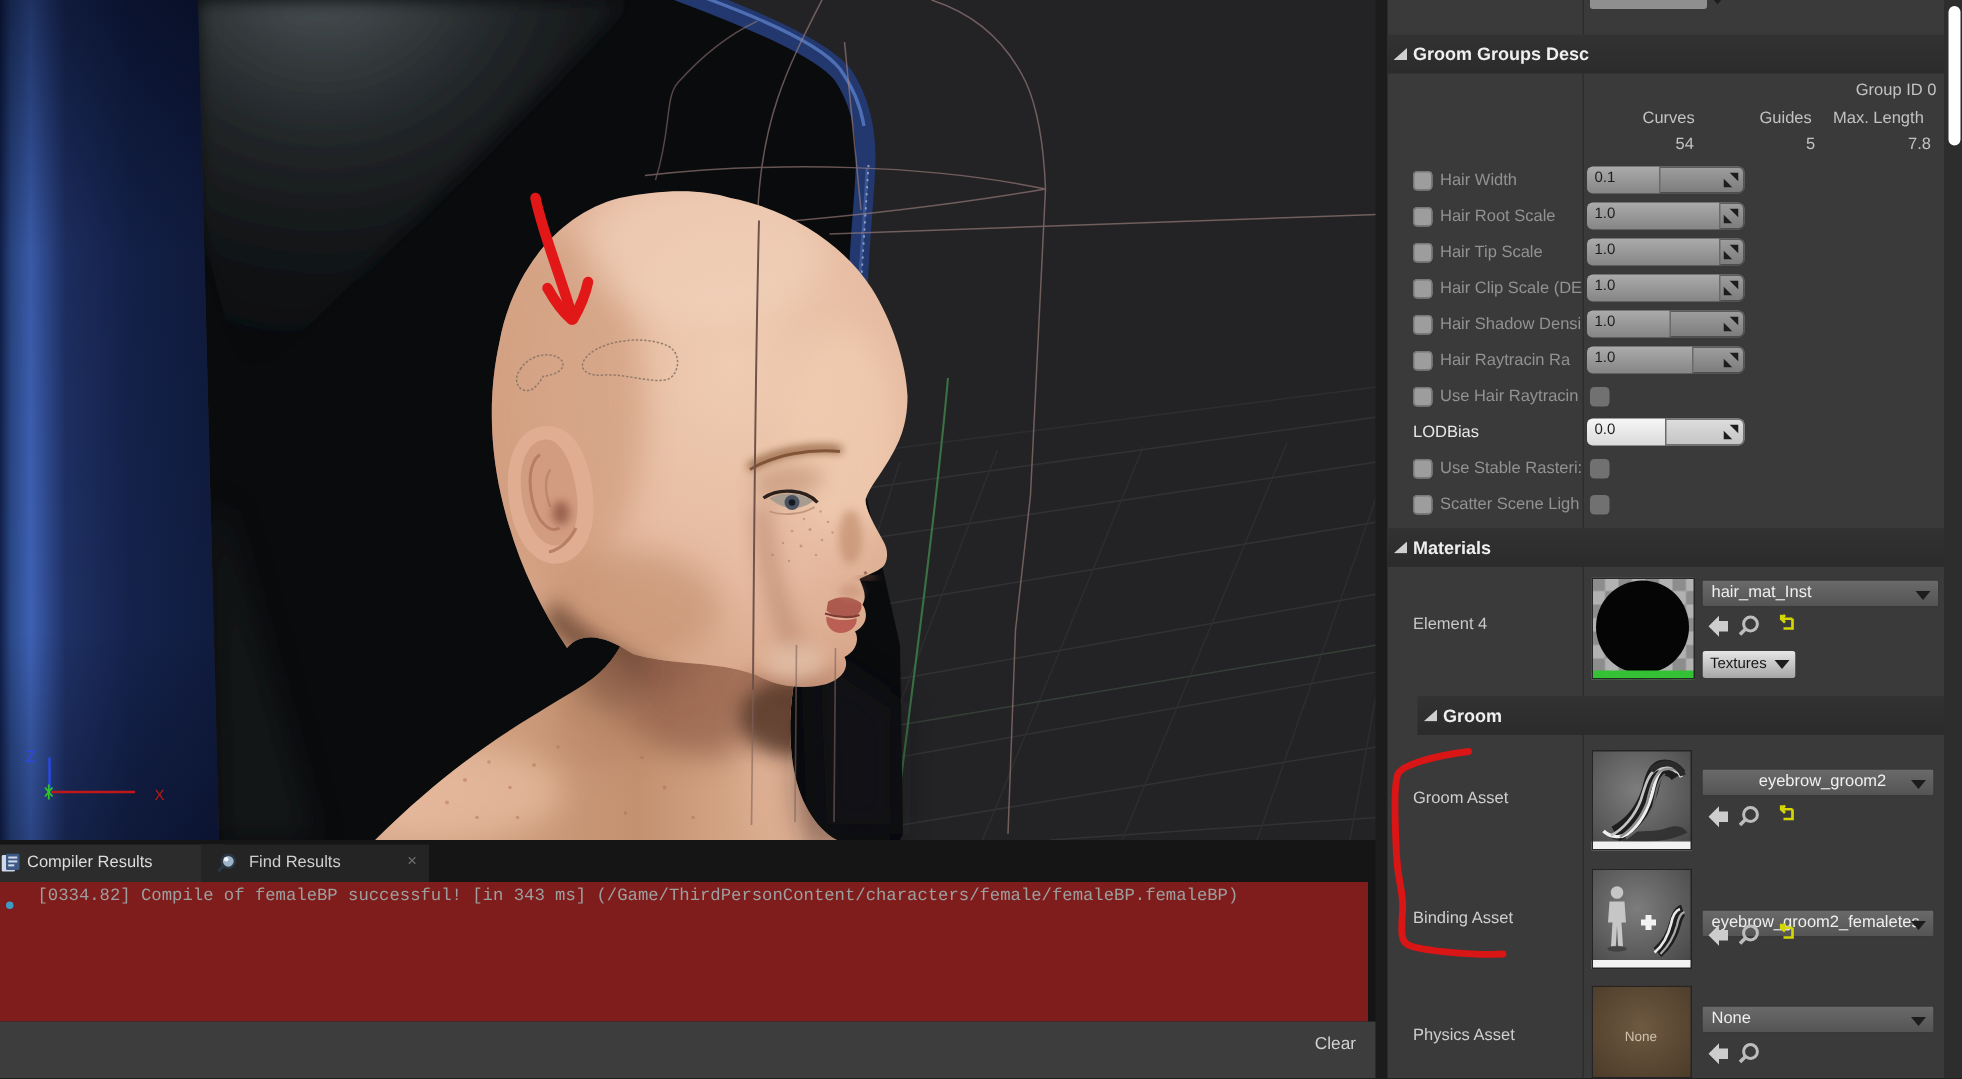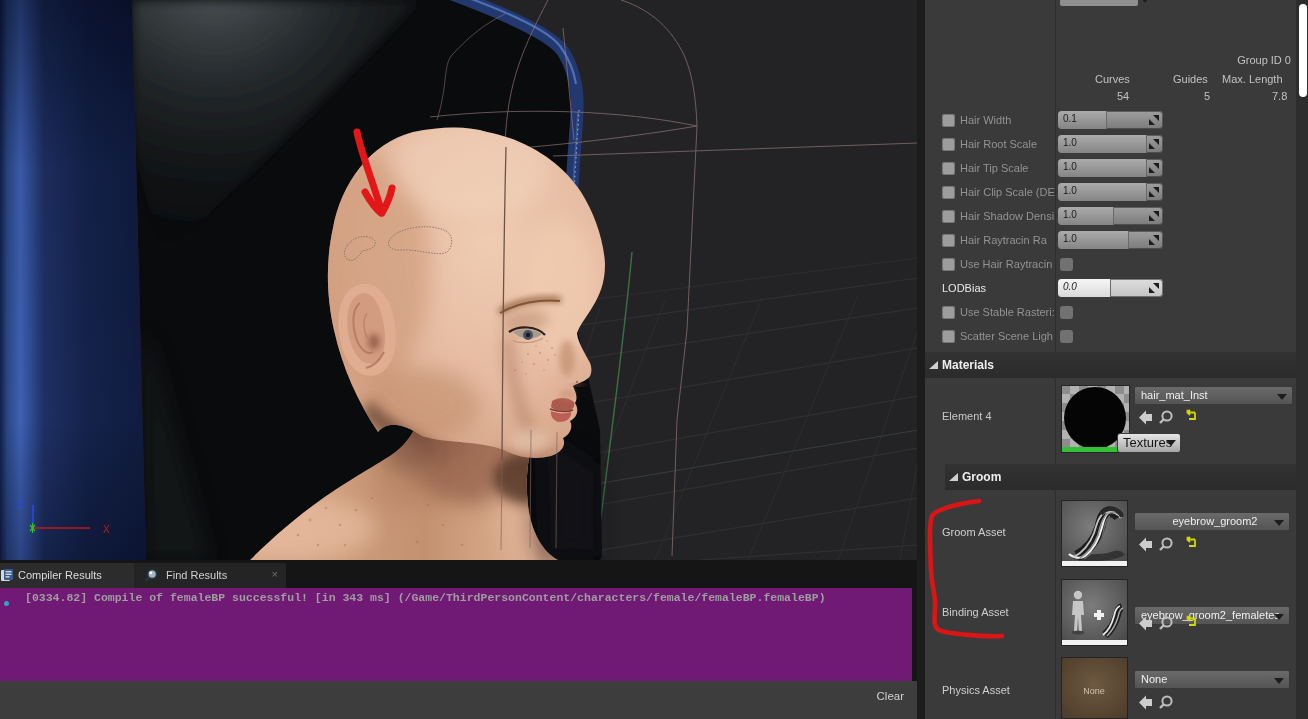--- a/index.html
+++ b/index.html
@@ -26,21 +26,21 @@
   .spin svg{position:absolute;right:4px;top:4px;}
   .combo{position:absolute;height:19px;background:linear-gradient(#6a6a6a,#545454);
          border:1px solid #393939;border-radius:2px;box-sizing:border-box;
          color:#efefef;font-size:11px;line-height:17px;padding-left:6px;white-space:nowrap;overflow:hidden;}
   .combo .car{position:absolute;right:5px;top:7px;width:0;height:0;
         border-left:5px solid transparent;border-right:5px solid transparent;border-top:6px solid #1d1d1d;}
   .vline{position:absolute;left:130px;top:0;width:1px;height:719px;background:#2e2e2e;}
   
   #bottom{left:0;top:560px;width:917px;height:159px;background:#151516;}
   .tab{position:absolute;top:3px;height:25px;font-size:11px;color:#dcdcdc;}
-  #log{position:absolute;left:0;top:28px;width:912px;height:93px;background:#701a75;font-weight:bold;}
+  #log{position:absolute;left:0;top:28px;width:912px;height:93px;background:#7f1d1d;}
   #foot{position:absolute;left:0;top:121px;width:917px;height:38px;background:#3d3d3d;}
   .mono{font-family:"Liberation Mono",monospace;}
 </style>
 </head>
 <body>
 <div id="stage">
 
   <svg id="vp" class="abs" style="left:0;top:0" width="918" height="560" viewBox="0 0 918 560">
     <defs>
       <linearGradient id="wallg" x1="0" y1="0" x2="1" y2="0">
@@ -258,20 +258,24 @@
     </g>
   </svg>
 
   <div id="pborder" class="abs"></div>
   <div id="panel" class="abs">
     <div class="vline"></div>
 
     <div class="abs" style="left:135px;top:-8px;width:78px;height:14px;background:#8f8f8f;border-radius:2px;"></div>
     <div class="abs" style="left:216px;top:-2px;width:0;height:0;border-left:4px solid transparent;border-right:4px solid transparent;border-top:5px solid #1d1d1d;"></div>
 
+    <div class="cat" style="top:23px;">
+        <span class="tri"></span>
+        <span class="ct">Groom Groups Desc</span>
+      </div>
     <div class="abs" style="top:54px;right:17px;font-size:11px;color:#c2c2c2;">Group ID 0</div>
     <div class="abs" style="top:73px;left:0;width:371px;font-size:11px;color:#c2c2c2;">
       <span class="abs" style="left:170px;">Curves</span>
       <span class="abs" style="left:248px;">Guides</span>
       <span class="abs" style="left:297px;">Max. Length</span>
       <span class="abs" style="left:192px;top:17px;">54</span>
       <span class="abs" style="left:279px;top:17px;">5</span>
       <span class="abs" style="left:347px;top:17px;">7.8</span>
     </div>
 
@@ -326,21 +330,21 @@
         <div class="fill" style="width:70px"></div>
         <span class="tx">1.0</span>
         <svg width="10" height="10">
           <path d="M4,0 H10 V6 Z M0,4 V10 H6 Z" fill="#1d1d1d"></path>
         </svg>
       </div>
     <div class="cb" style="top:258px"></div>
       <div class="lbl" style="top:258px;left:35px;">Use Hair Raytracin</div>
     <div class="cbv" style="top:258px"></div>
     <div class="lblw" style="top:282px;">LODBias</div>
-    <div class="spin" style="top:279px;background:linear-gradient(#dedede,#c4c4c4);font-style:italic;">
+    <div class="spin" style="top:279px;background:linear-gradient(#dedede,#c4c4c4);">
         <div class="fill" style="width:52px;background:linear-gradient(#f6f6f6,#dadada);"></div>
         <span class="tx">0.0</span>
         <svg width="10" height="10">
           <path d="M4,0 H10 V6 Z M0,4 V10 H6 Z" fill="#1d1d1d"></path>
         </svg>
       </div>
     <div class="cb" style="top:306px"></div>
       <div class="lbl" style="top:306px;left:35px;">Use Stable Rasteri:</div>
     <div class="cbv" style="top:306px"></div>
     <div class="cb" style="top:330px"></div>
@@ -368,22 +372,22 @@
     <div class="combo" style="left:209px;top:386px;width:159px;">hair_mat_Inst<span class="car"></span></div>
     <svg class="abs" style="left:213px;top:409px" width="62" height="17" viewBox="0 0 62 17">
       <path d="M14,5 L8,5 L8,1.5 L1,8.5 L8,15.5 L8,12 L14,12 Z" fill="#cdcdcd"></path>
       <circle cx="29" cy="7" r="4.6" fill="none" stroke="#bdbdbd" stroke-width="2"></circle>
       <line x1="25.5" y1="10.5" x2="22" y2="14" stroke="#bdbdbd" stroke-width="2.4"></line>
       <g stroke="#d3d600" stroke-width="1.8" fill="none">
           <path d="M57,3.5 L49.5,3.5 L49.5,0.8 M49.5,3.5 L52,1 M49.5,3.5 L52,6"></path>
           <path d="M57,3.5 L57,10 L51,10"></path>
         </g>
     </svg>
-    <div class="abs" style="left:192px;top:433px;width:64px;height:20px;background:linear-gradient(#e6e6e6,#a6a6a6);
-         border:1px solid #3a3a3a;border-radius:3px;box-sizing:border-box;font-size:13px;color:#151515;line-height:18px;padding-left:5px;">Textures
+    <div class="abs" style="left:209px;top:433px;width:64px;height:20px;background:linear-gradient(#e6e6e6,#a6a6a6);
+         border:1px solid #3a3a3a;border-radius:3px;box-sizing:border-box;font-size:10px;color:#151515;line-height:18px;padding-left:5px;">Textures
       <span style="position:absolute;right:4px;top:6px;width:0;height:0;border-left:5px solid transparent;border-right:5px solid transparent;border-top:6px solid #1d1d1d;"></span></div>
 
     <div class="cat" style="top:464px;margin-left:20px;">
         <span class="tri"></span>
         <span class="ct">Groom</span>
       </div>
     <div class="lbl" style="top:526px;color:#cfcfcf;">Groom Asset</div>
     <svg class="abs" style="left:136px;top:500px" width="67" height="67" viewBox="0 0 67 67">
       <defs>
           <radialGradient id="gth" cx="45%" cy="40%" r="75%">

